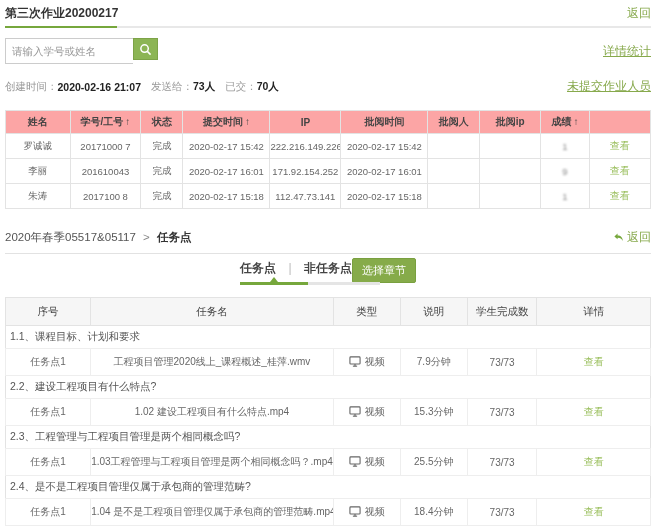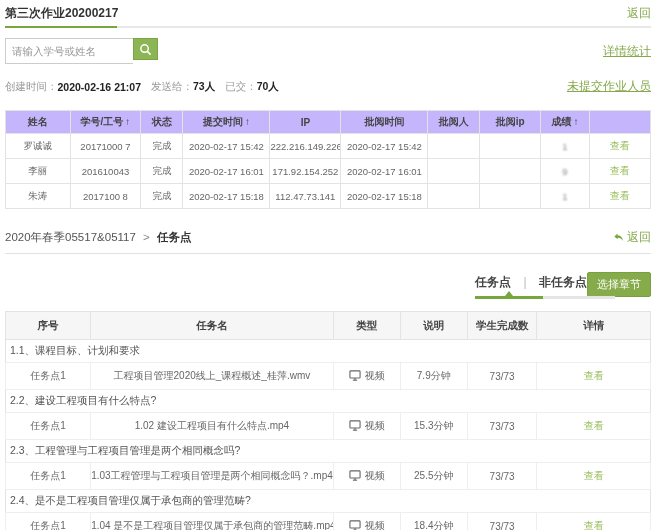--- a/index.html
+++ b/index.html
@@ -25,48 +25,48 @@
 
   .meta-row { display:flex; align-items:center; margin-top:14px; font-size:10.5px; }
   .meta-row .lbl { color:#999; }
   .meta-row b { color:#222; font-weight:bold; margin-right:10px; }
   .meta-row .spacer { flex:1; }
 
   table { border-collapse:collapse; width:100%; table-layout:fixed; }
   #hw-table { margin-top:15px; font-size:9.5px; }
   #hw-table th, #hw-table td { border:1px solid #e3e3e3; text-align:center;
     white-space:nowrap; overflow:hidden; }
-  #hw-table th { background:#c4b5fd; font-size:10px; color:#444; height:23px; font-weight:bold; }
+  #hw-table th { background:#fca5a5; font-size:10px; color:#444; height:23px; font-weight:bold; }
   #hw-table td { height:25px; color:#666; }
   .sort-arrow { font-weight:bold; color:#444; margin-left:2px; font-size:10px; }
   a.view-link { color:#9bbf5e; text-decoration:none; font-size:10px; cursor:pointer; }
   .blur { filter:blur(1.1px); color:#888; }
 
   
   .crumb-row { display:flex; justify-content:space-between; align-items:center; margin-top:20px; }
   .crumb { font-size:11.5px; color:#555; }
   .crumb b { color:#333; }
   .crumb .sep { margin:0 4px; color:#888; }
   .back2 { display:flex; align-items:center; gap:3px; }
   .rule { height:1px; background:#e2e2e2; margin-top:7px; }
 
-  .tab-row { display:flex; justify-content:flex-end; align-items:flex-start; margin-top:18px; }
+  .tab-row { display:flex; justify-content:center; align-items:flex-start; margin-top:4px; }
   .tabs { position:relative; padding-bottom:8px; }
   .tab { font-size:12px; font-weight:bold; color:#444; cursor:pointer; }
   .tab-sep { color:#bbb; margin:0 8px; font-size:12px; }
   .tab-underline { position:absolute; bottom:0; left:0; width:140px; height:3px; background:#e5e5e5; }
   .tab-underline .seg { position:absolute; left:0; top:0; width:68px; height:3px; background:#76a73c; }
   .tab-underline .seg::after { content:''; position:absolute; left:50%; top:-5px; margin-left:-4px;
     border-left:4px solid transparent; border-right:4px solid transparent; border-bottom:5px solid #76a73c; }
   .chapter-btn { background:#86ab4a; color:#fff; border:1px solid #79a03f; border-radius:2px;
     font-size:11px; padding:4px 9px; cursor:pointer; font-family:inherit; }
 
   #task-table { margin-top:12px; font-size:10px; }
   #task-table th { background:#f6f6f6; border:1px solid #e3e3e3; height:28px;
-    font-size:10.5px; color:#444; font-weight:bold; }
+    font-size:10.5px; color:#444; font-weight:normal; }
   #task-table td { border:1px solid #eee; height:27px; text-align:center; color:#666;
     white-space:nowrap; overflow:hidden; }
   #task-table tr.group td { border-left:1px solid #e3e3e3; border-right:1px solid #e3e3e3;
     text-align:left; padding-left:4px; height:23px; color:#555; font-size:10.5px; background:#fff; }
   .type-cell { display:inline-flex; align-items:center; gap:4px; }
 </style>
 </head>
 <body>
 
 <div class="page">

